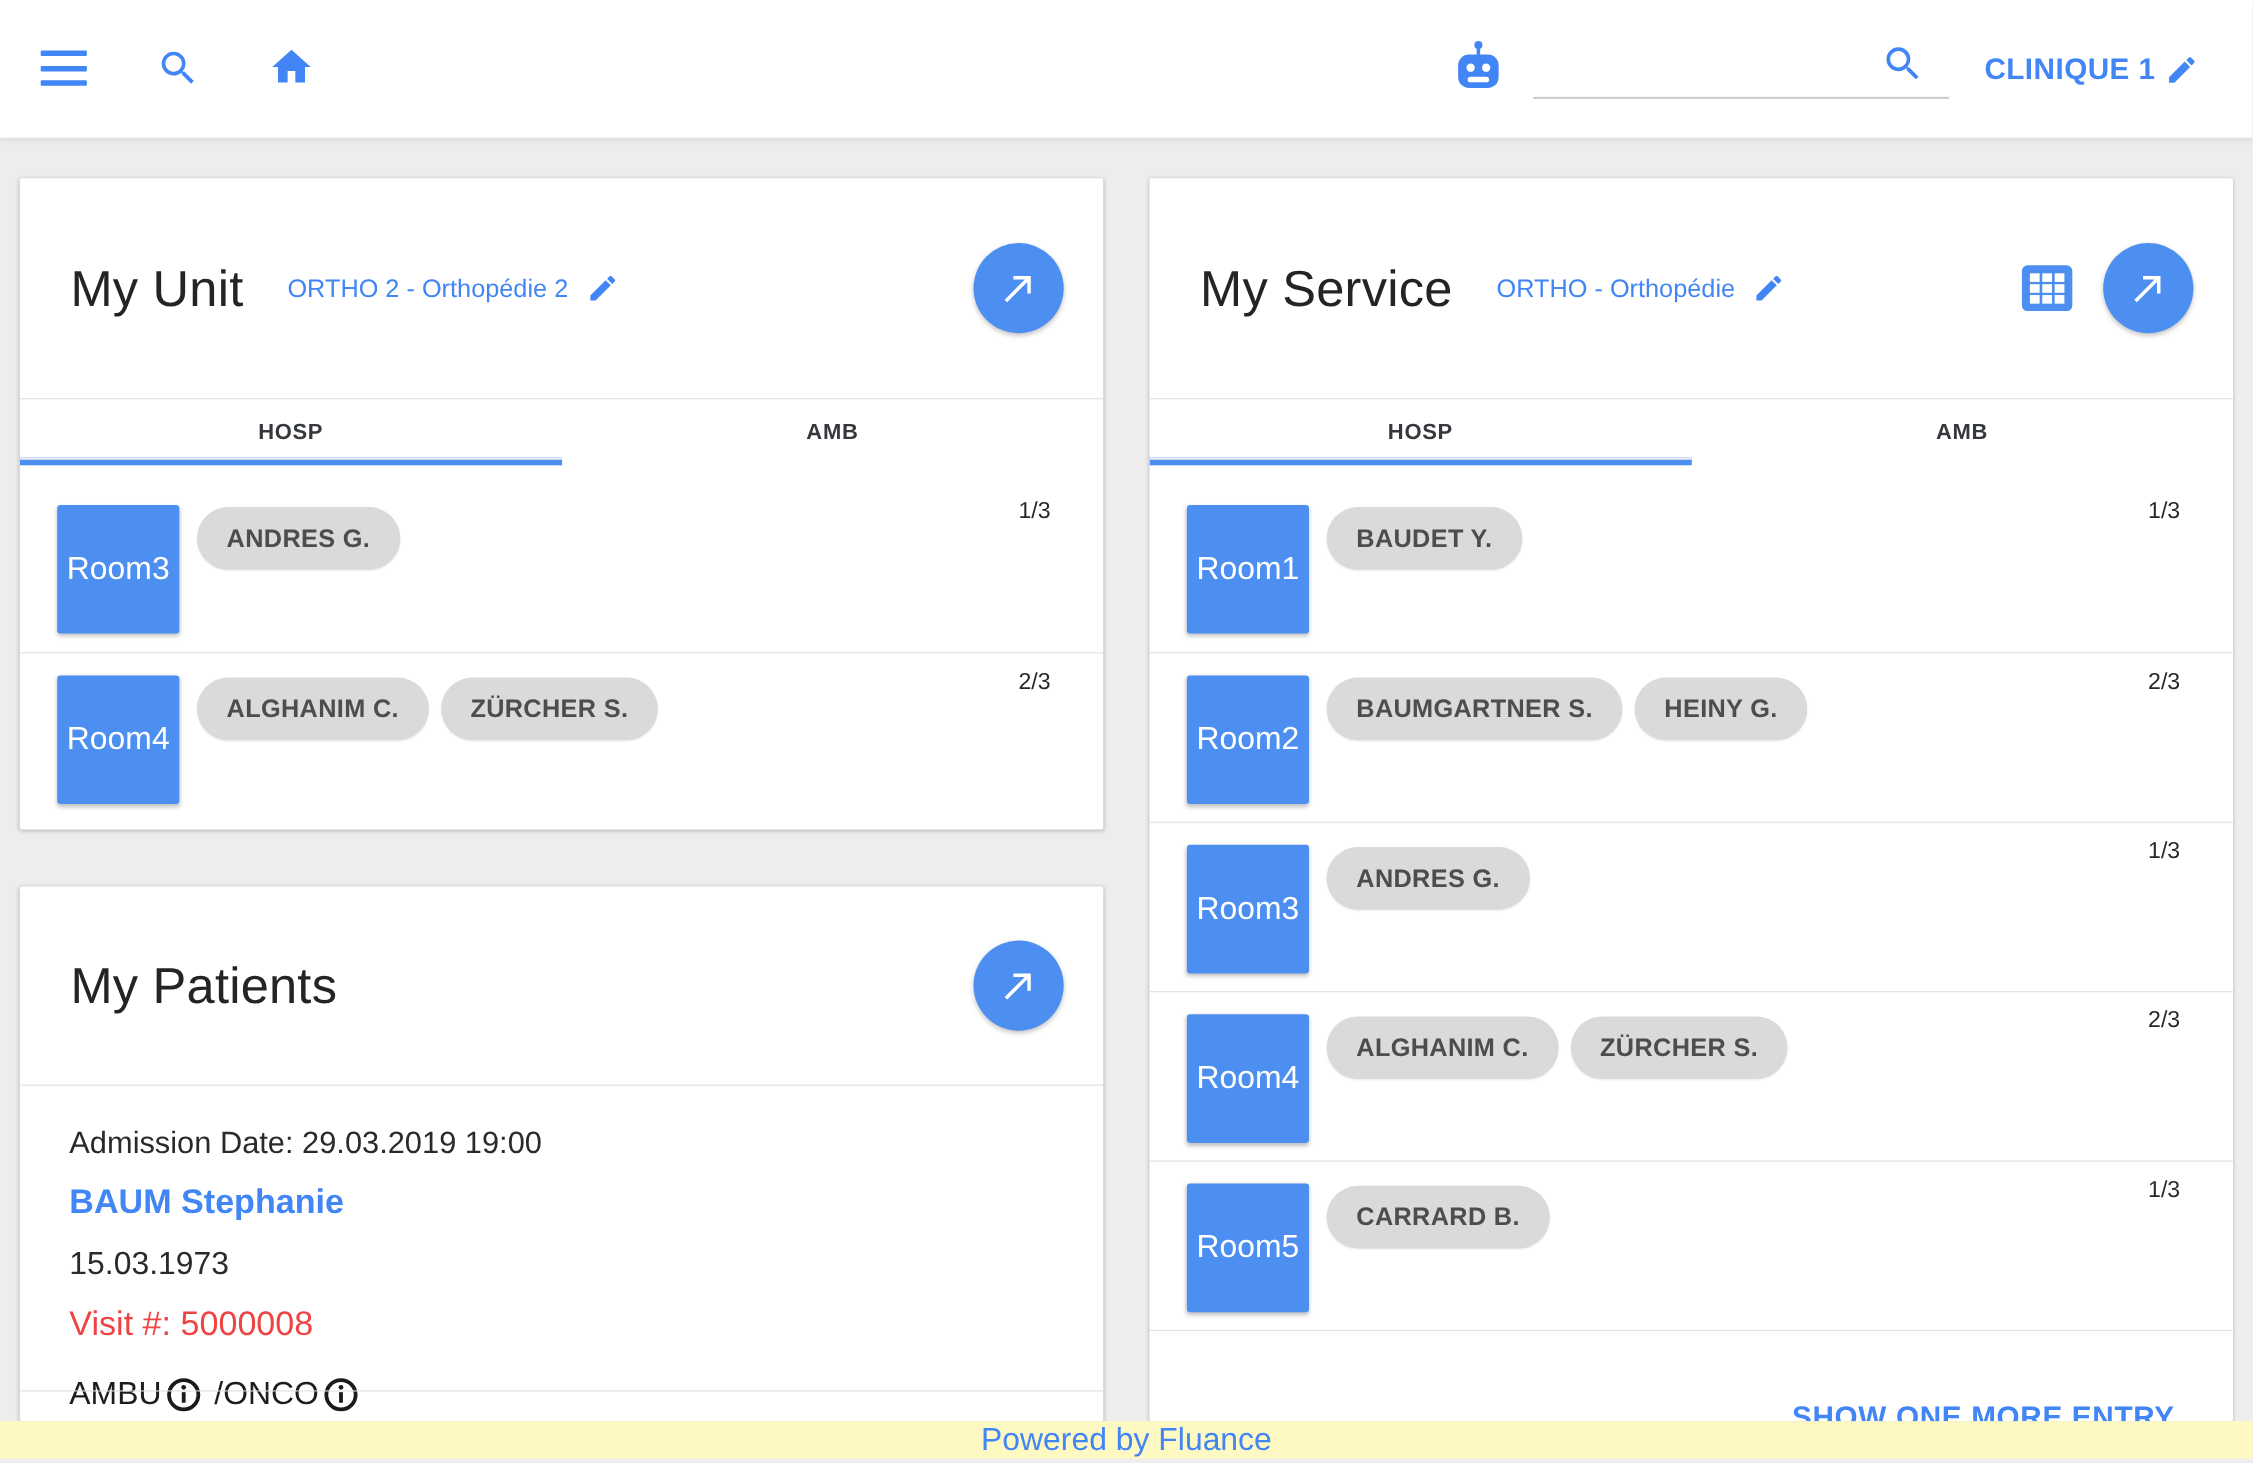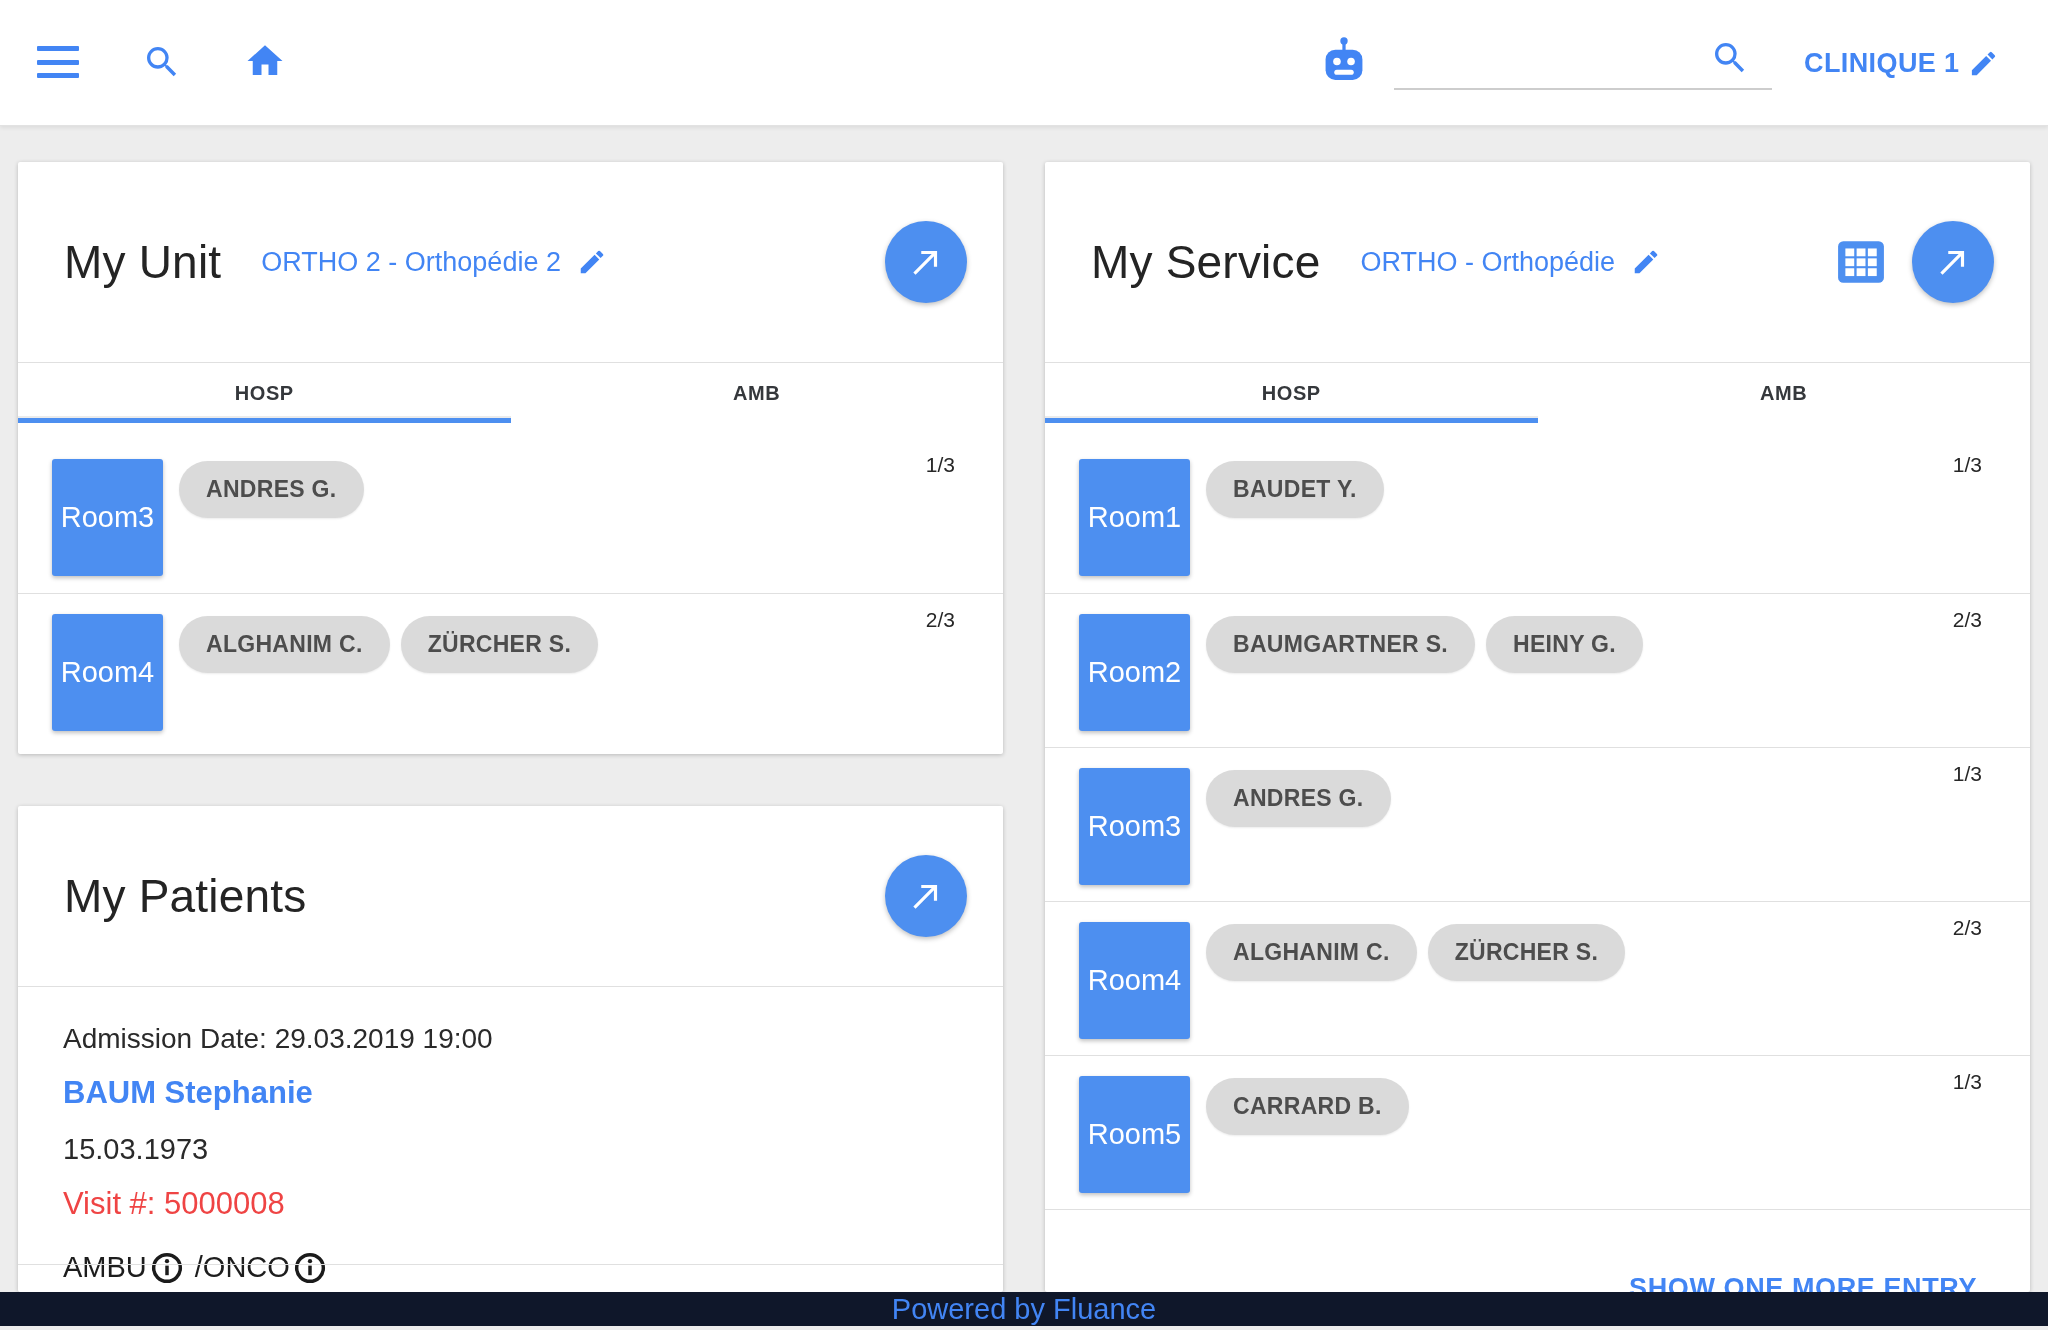--- a/index.html
+++ b/index.html
@@ -39,21 +39,21 @@
     position:absolute; width:985px; background:#fff; border-radius:2px;
     box-shadow:0 1px 4px rgba(0,0,0,0.22); overflow:hidden;
   }
   #card-my-unit     { left:18px;   top:162px; height:592px; }
   #card-my-patients { left:18px;   top:806px; height:486px; }
   #card-my-service  { left:1045px; top:162px; height:1130px; }
   .card-header { height:200px; display:flex; align-items:center; padding:0 36px 0 46px; position:relative; }
   #card-my-patients .card-header { height:180px; }
   .card-title { font-size:46px; font-weight:300; color:#242424; letter-spacing:0.2px; white-space:nowrap; }
   .card-subtitle { display:flex; align-items:center; margin-left:40px; color:#4285f4; cursor:pointer; background:none; border:none; }
-  .card-subtitle .sub-text { font-size:27px; color:#4285f4; white-space:nowrap; }
+  .card-subtitle .sub-text { font-size:23px; color:#4285f4; white-space:nowrap; }
   .card-subtitle svg { width:30px; height:30px; margin-left:16px; }
   .header-actions { margin-left:auto; display:flex; align-items:center; }
   .grid-btn { width:50px; height:50px; margin-right:26px; color:#4d8ff0; background:none; border:none; cursor:pointer; }
   .fab {
     width:82px; height:82px; border-radius:50%; background:#4d8ff0; border:none; cursor:pointer;
     display:flex; align-items:center; justify-content:center; color:#fff;
     box-shadow:0 2px 5px rgba(0,0,0,0.25); flex:none;
   }
   .fab svg { width:38px; height:38px; }
   .divider { height:1px; background:#e0e0e0; }
@@ -94,21 +94,21 @@
   .patients-divider { position:absolute; left:0; right:0; top:458px; height:1px; background:#e0e0e0; }
   
   .show-more {
     position:absolute; top:1111px; right:53px; background:none; border:none; cursor:pointer;
     font-size:27px; font-weight:bold; letter-spacing:0.6px; color:#4285f4;
     font-family:"Liberation Sans", sans-serif; white-space:nowrap;
   }
   .service-end-divider { margin-top:0; }
   
   .app-footer {
-    position:absolute; left:0; top:1292px; width:2048px; height:34px; background:#0f172a;
+    position:absolute; left:0; top:1292px; width:2048px; height:34px; background:#fef9c3;
     display:flex; align-items:center; justify-content:center; z-index:6;
   }
   .app-footer a { font-size:29px; color:#4285f4; text-decoration:none; cursor:pointer; }
 </style>
 </head>
 <body>
 
 <svg width="0" height="0" style="position:absolute">
   <defs>
     <g id="ic-search">

